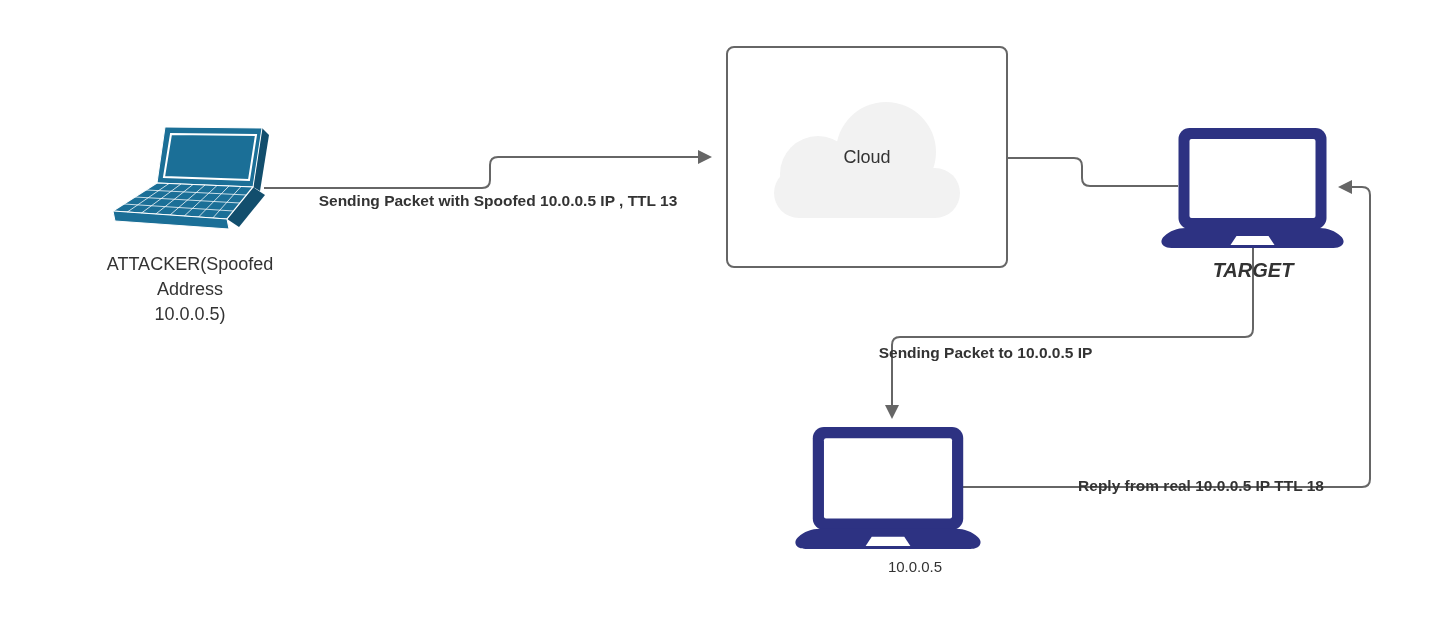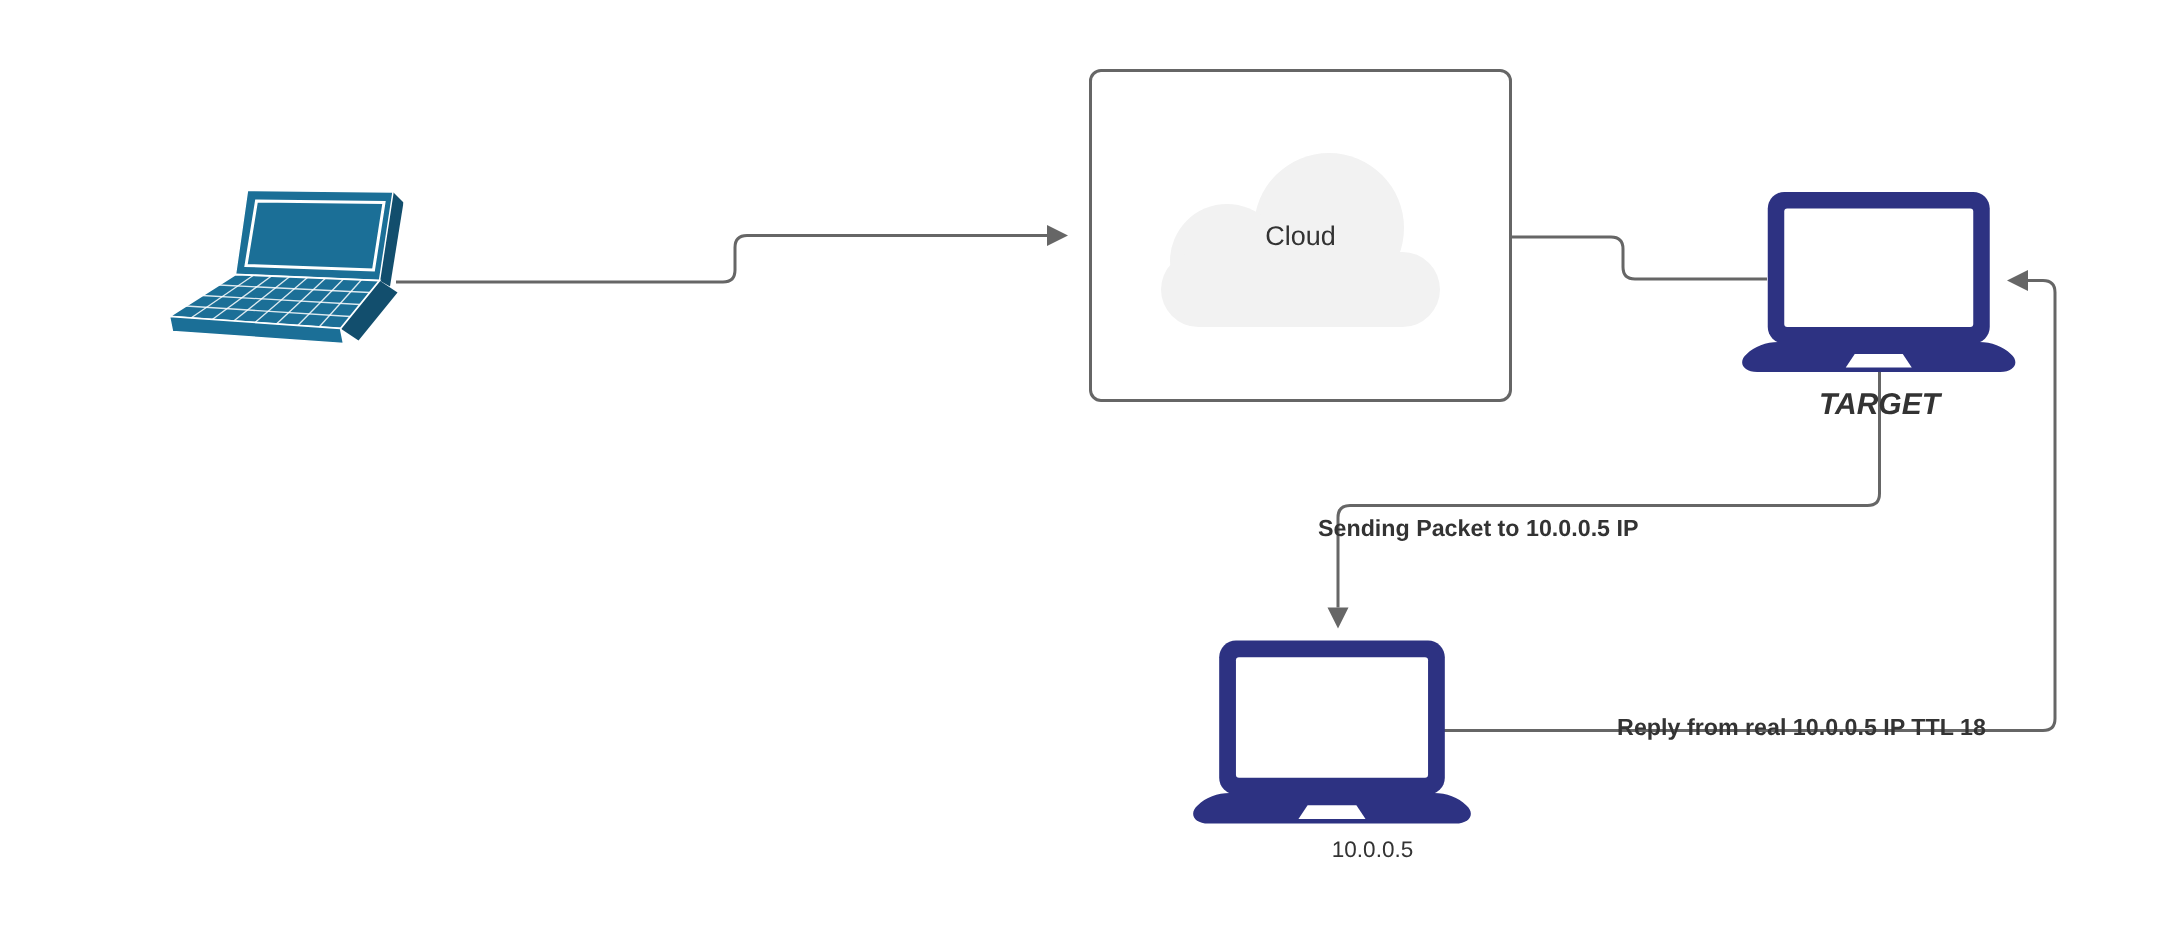--- a/index.html
+++ b/index.html
@@ -135,19 +135,23 @@
 
   <div class="node" style="left:790px;top:426px;">
     <svg width="196" height="124" viewBox="0 0 190 122">
       <rect class="fill-navy" x="21" y="1" width="148" height="101" rx="11"></rect>
       <rect class="fill-white" x="32" y="12" width="126" height="79" rx="2"></rect>
       <path class="fill-navy" d="M 28 101 L 162 101 C 170 101 178 104 183 109 C 189 114 186 121 176 121 L 14 121 C 4 121 1 114 7 109 C 12 104 20 101 28 101 Z"></path>
       <path class="fill-white" d="M 79 109 L 111 109 L 117 118 L 73 118 Z"></path>
     </svg>
   </div>
 
+  <div class="lbl attacker-label">ATTACKER(Spoofed
+Address
+10.0.0.5)</div>
   <div class="lbl target-label">TARGET</div>
   <div class="lbl realhost-label">10.0.0.5</div>
 
+  <div class="edge-lbl e1">Sending Packet with Spoofed 10.0.0.5 IP , TTL 13</div>
   <div class="edge-lbl e3">Sending Packet to 10.0.0.5 IP</div>
   <div class="edge-lbl e4">Reply from real 10.0.0.5 IP TTL 18</div>
 
 </div>
 
 </body></html>

